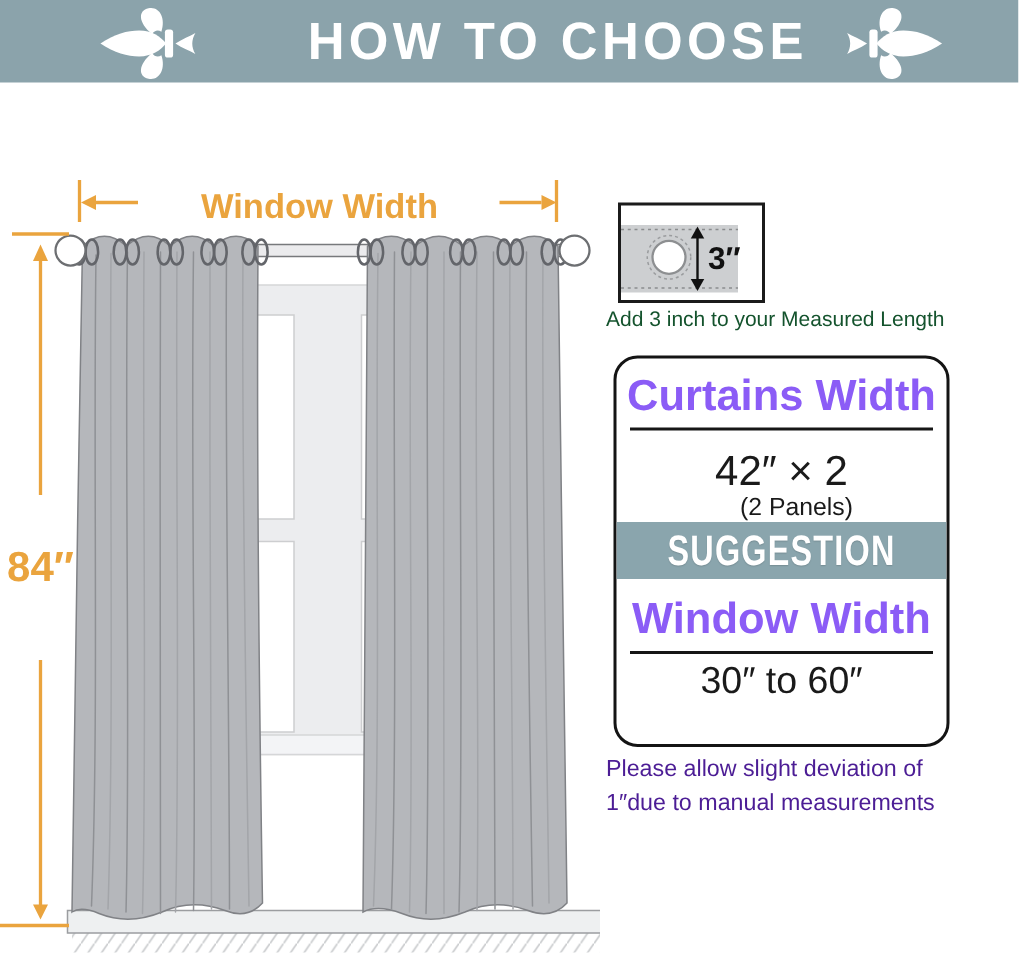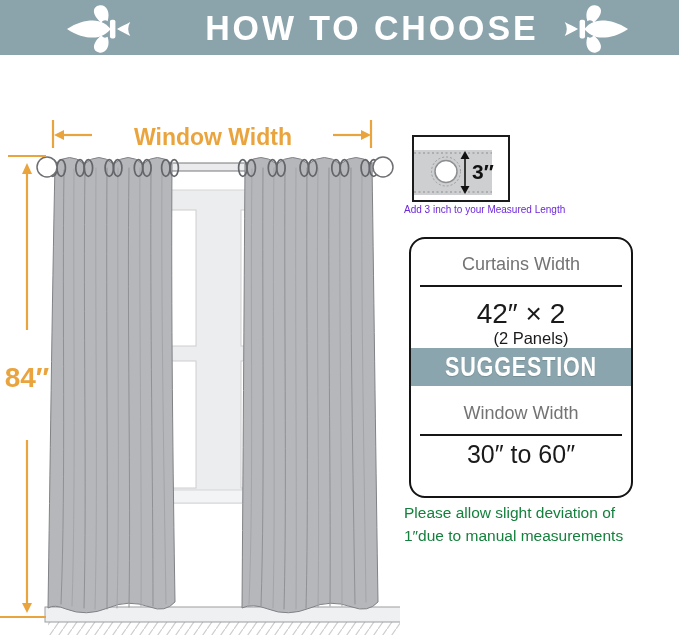--- a/index.html
+++ b/index.html
@@ -27,44 +27,44 @@
   .grommet-fig{
     position:absolute;left:412px;top:135px;width:94px;height:63px;
     border:2px solid #1b1b1b;background:#fff;
   }
   .grommet-desc{
     position:absolute;left:520px;top:143px;width:150px;
     font-size:14px;line-height:16.5px;color:#2a2a2a;white-space:pre-line;
   }
   .add-note{
     position:absolute;left:404px;top:204px;width:272px;
-    font-size:10px;color:#6d28d9;white-space:nowrap;
+    font-size:14px;color:#14532d;white-space:nowrap;
   }
   .suggestion-box{
     position:absolute;left:409px;top:237px;width:224px;height:261px;
     border:2px solid #141414;border-radius:16px;background:#fff;
     overflow:hidden;text-align:center;box-sizing:border-box;
   }
-  .sb-label{font-size:18px;font-weight:normal;color:#737373;margin-top:11px;line-height:29px;}
+  .sb-label{font-size:29px;font-weight:bold;color:#8b5cf6;margin-top:11px;line-height:29px;}
   .sb-divider{border:0;border-top:2px solid #161616;margin:6px 9px 4px 9px;}
   .sb-value{font-size:28px;color:#1a1a1a;line-height:30px;margin-top:12px;}
   .sb-panels{font-size:16.5px;color:#1a1a1a;line-height:18px;margin-left:20px;}
   .sb-band{
     height:38px;margin-top:1px;display:flex;align-items:center;justify-content:center;
   }
   .sb-band span{
     color:#fff;font-size:27px;font-weight:bold;letter-spacing:1px;
     display:inline-block;transform:scaleX(.8) scaleY(1.05);
     text-shadow:0 1px 1px rgba(0,0,0,.15);
   }
   .sb-label2{margin-top:13px;}
   .sb-range{font-size:25px;color:#1a1a1a;line-height:28px;margin-top:3px;}
   .disclaimer{
     position:absolute;left:404px;top:501px;width:262px;
-    font-size:15.5px;line-height:23px;color:#15803d;white-space:pre-line;
+    font-size:15.5px;line-height:23px;color:#4c1d95;white-space:pre-line;
   }
 </style>
 </head>
 <body>
 
 <div class="canvas">
 
   <div class="banner" style="background-color: rgb(139, 163, 171);">
     <svg width="0" height="0" style="position:absolute">
       <defs>

